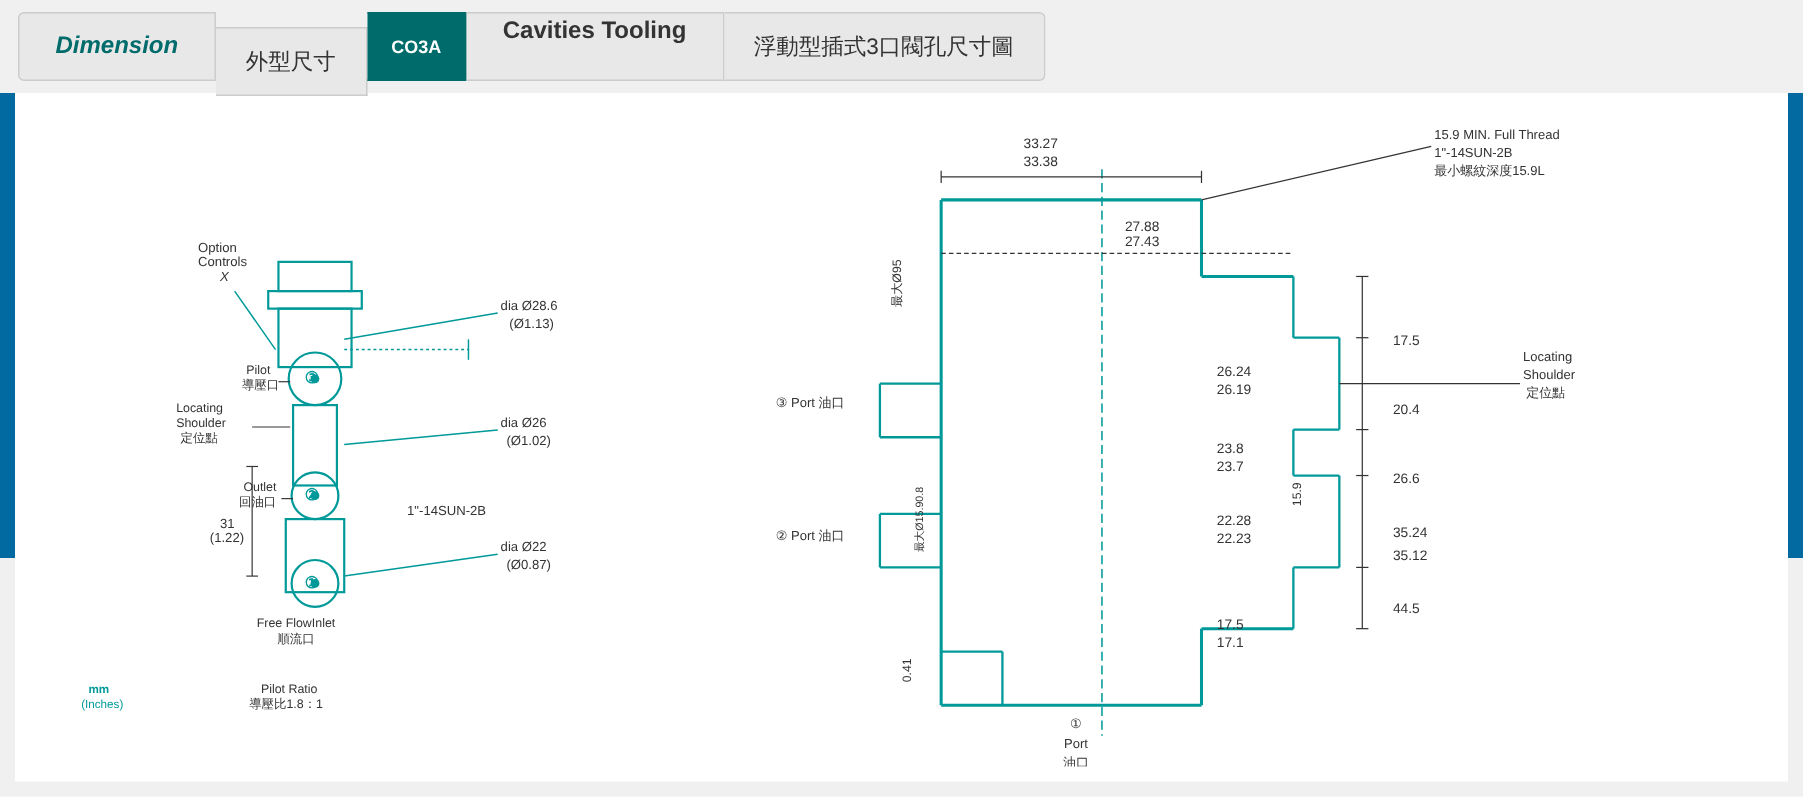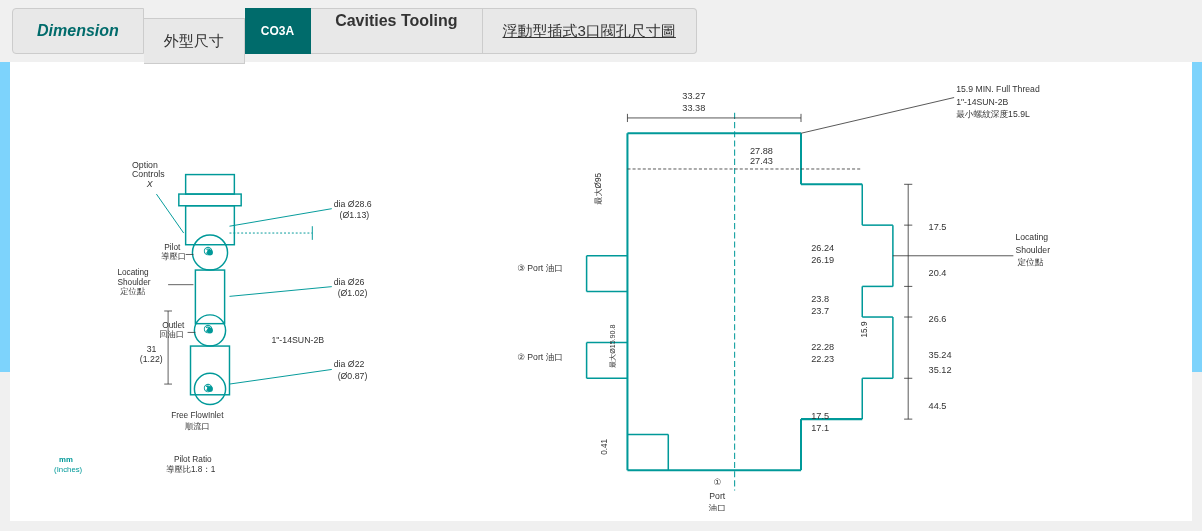--- a/index.html
+++ b/index.html
@@ -7,21 +7,21 @@
       width: 1202px;
       height: 531px;
       background: #f0f0f0;
       font-family: Arial, sans-serif;
       overflow: hidden;
     }
 
     .main-container {
       width: 1202px;
       height: 372px;
-      background: #7dd3fc;
+      background: #0369a1;
       position: relative;
     }
 
     
     .header {
       display: flex;
       align-items: center;
       height: 62px;
       background: #f0f0f0;
       padding: 8px 12px;
@@ -84,21 +84,20 @@
       background: #e8e8e8;
       border: 1px solid #ccc;
       border-left: none;
       border-radius: 0 4px 4px 0;
       padding: 10px 20px;
       color: #333;
       font-size: 15px;
       height: 46px;
       display: flex;
       align-items: center;
-      text-decoration: underline;
     }
 
     
     .content-area {
       background: white;
       margin: 0 10px 10px 10px;
       height: calc(531px - 72px);
       display: flex;
       flex-direction: row;
       padding: 10px 10px;

